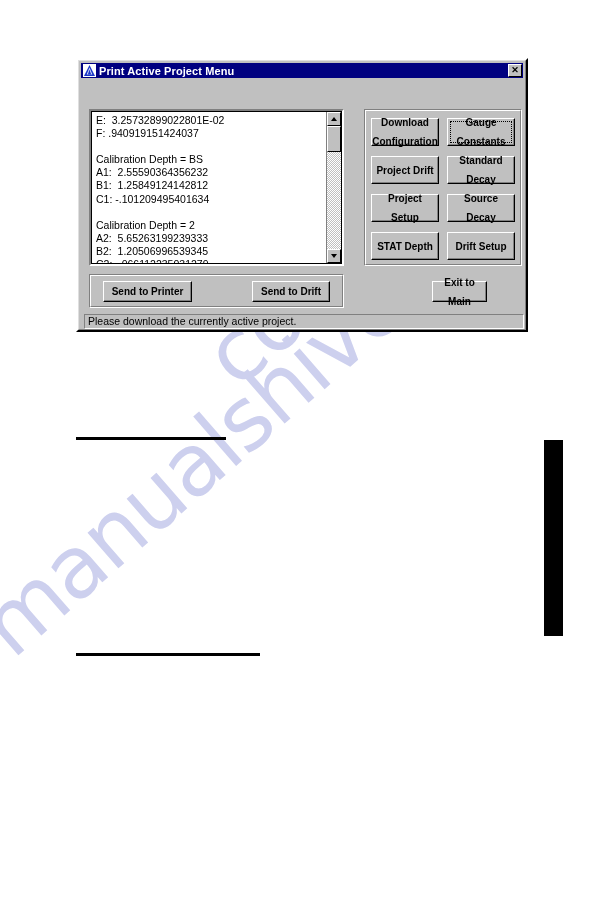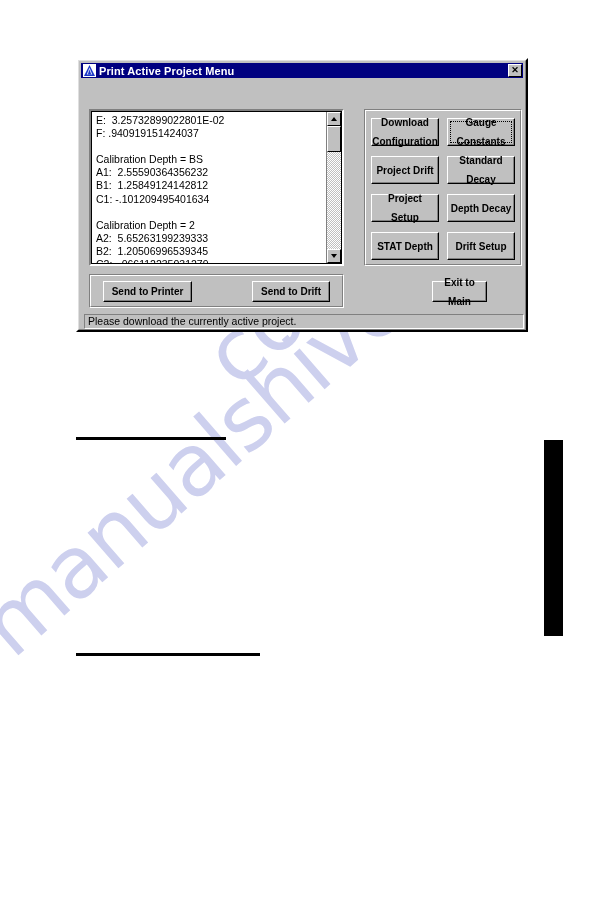--- a/index.html
+++ b/index.html
@@ -449,21 +449,21 @@
 Decay</span>
           </div>
 
           <div class="w95-btn">
             
             <span class="btn-label">Project Setup</span>
           </div>
 
           <div class="w95-btn">
             
-            <span class="btn-label">Depth Decay</span>
+            <span class="btn-label">Source Decay</span>
           </div>
 
           <div class="w95-btn">
             
             <span class="btn-label">STAT Depth</span>
           </div>
 
           <div class="w95-btn">
             
             <span class="btn-label">Drift Setup</span>

